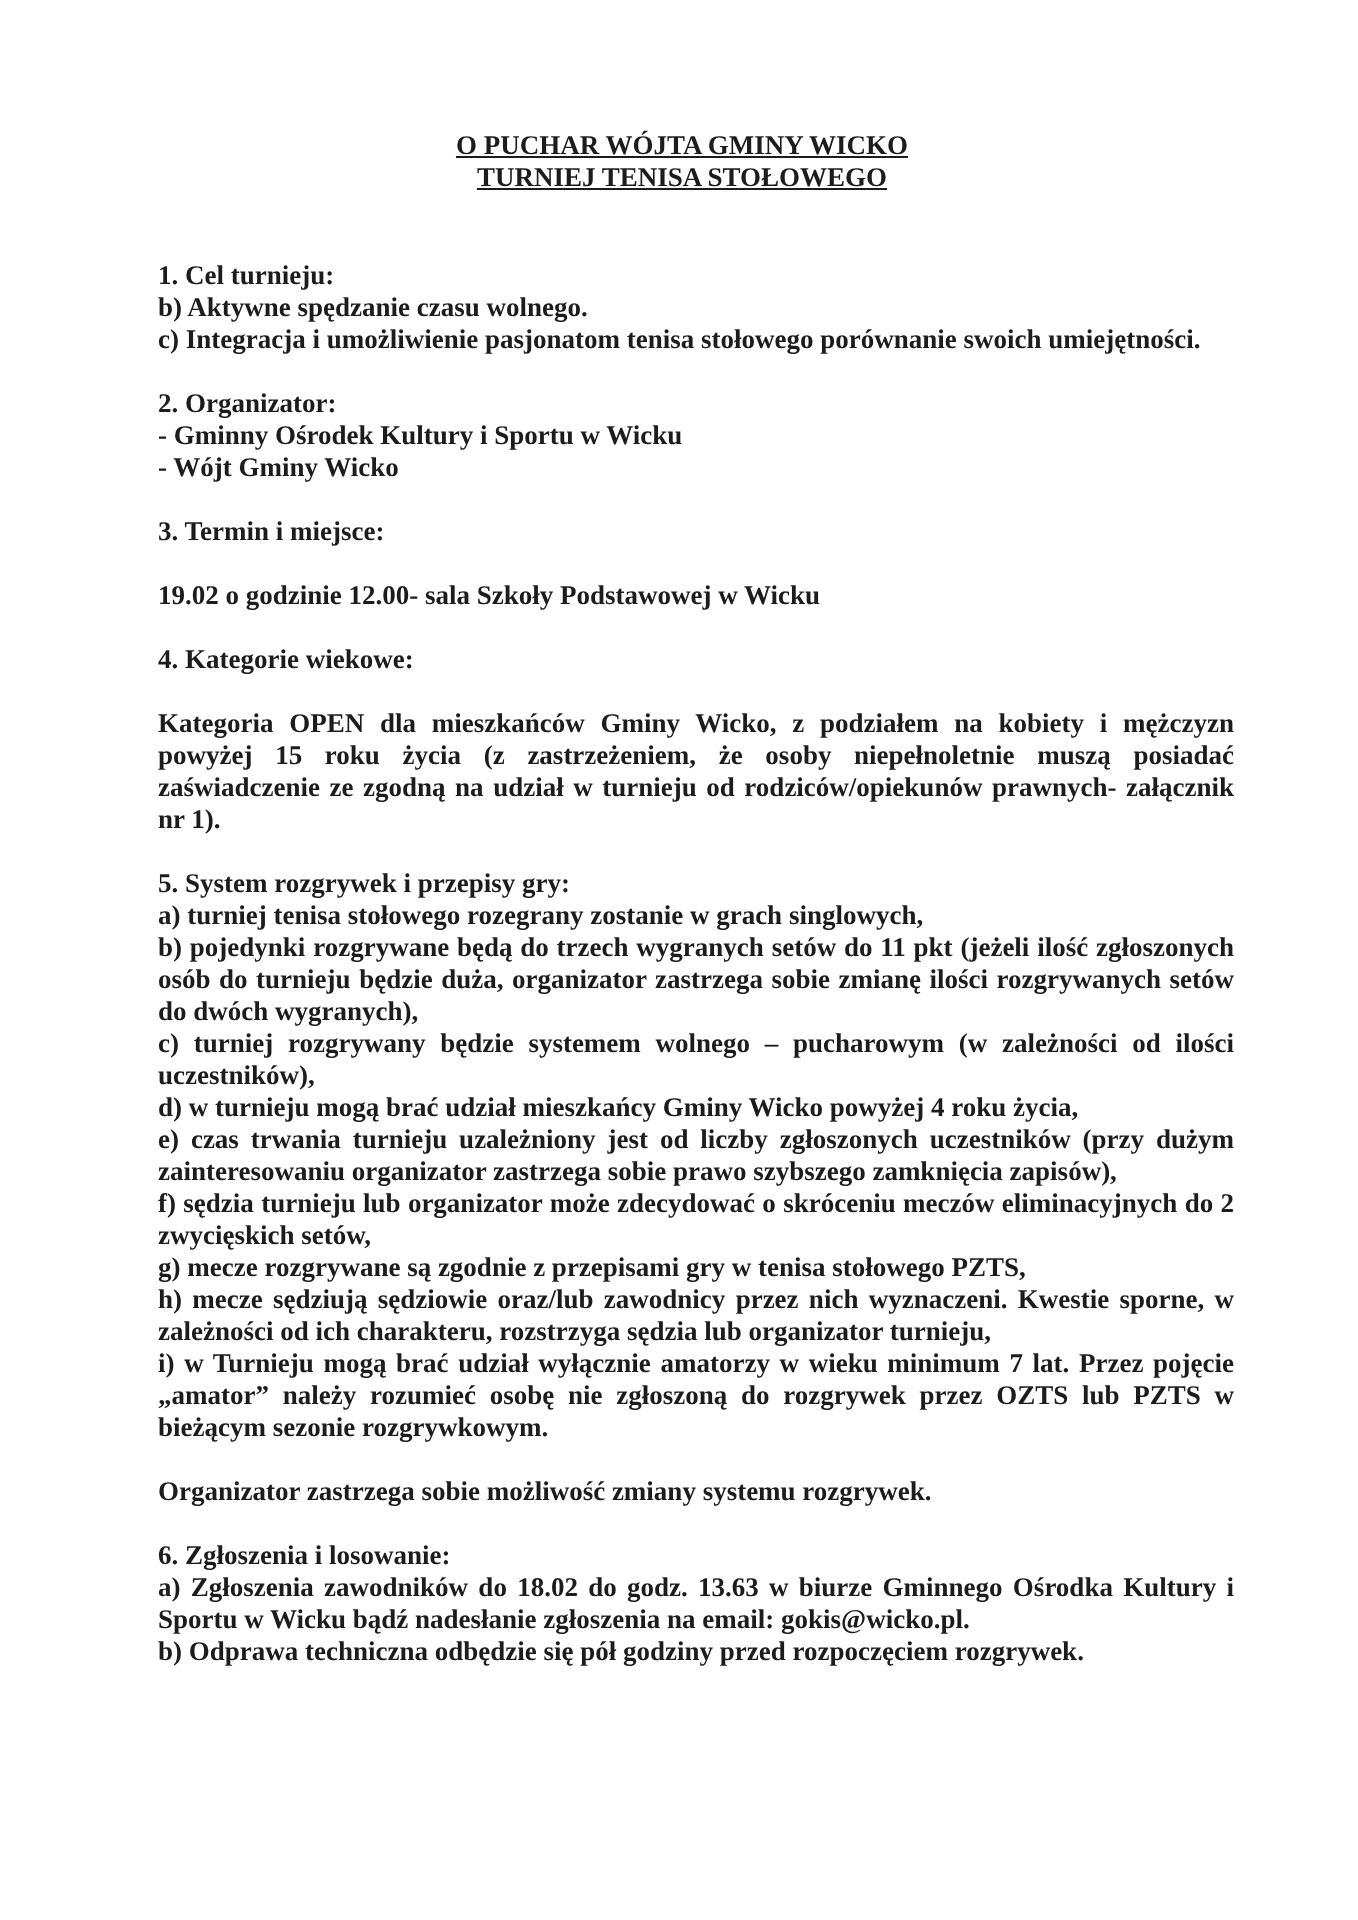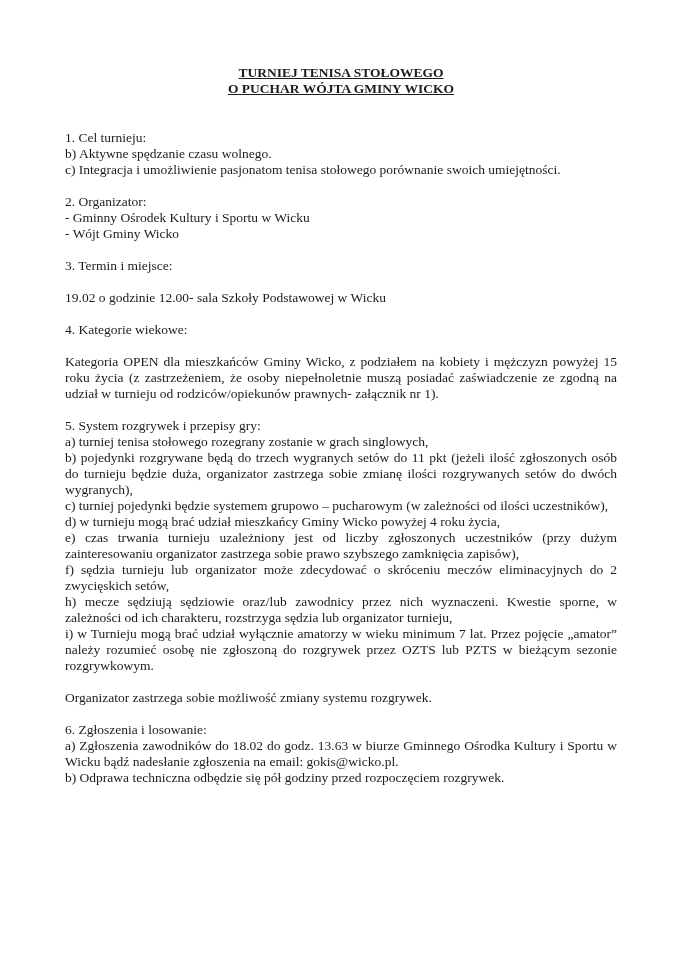--- a/index.html
+++ b/index.html
@@ -23,36 +23,37 @@
   }
   .doc-title {
     text-align: center;
     font-weight: 700;
     margin-bottom: 33px;
   }
   .doc-title .t-line {
     text-decoration: underline;
   }
   .block {
-    margin: 0 0 16px 0;
+    margin: 0 0 16px 14px;
+    font-weight: bold;
   }
   .block p {
     margin: 0;
     text-align: justify;
   }
 </style>
 </head>
 <body>
 
 <div class="page">
   <div class="content">
 
     <div class="doc-title">
+      <div class="t-line">O PUCHAR WÓJTA GMINY WICKO</div>
       <div class="t-line">TURNIEJ TENISA STOŁOWEGO</div>
-      <div class="t-line">O PUCHAR WÓJTA GMINY WICKO</div>
     </div>
 
     <div class="block">
       <p>1. Cel turnieju:</p>
       <p>b) Aktywne spędzanie czasu wolnego.</p>
       <p>c) Integracja i umożliwienie pasjonatom tenisa stołowego porównanie swoich umiejętności.</p>
     </div>
 
     <div class="block">
       <p>2. Organizator:</p>
@@ -73,24 +74,25 @@
     </div>
 
     <div class="block">
       <p>Kategoria OPEN dla mieszkańców Gminy Wicko, z podziałem na kobiety i mężczyzn powyżej 15 roku życia (z zastrzeżeniem, że osoby niepełnoletnie muszą posiadać zaświadczenie ze zgodną na udział w turnieju od rodziców/opiekunów prawnych- załącznik nr 1).</p>
     </div>
 
     <div class="block">
       <p>5. System rozgrywek i przepisy gry:</p>
       <p>a) turniej tenisa stołowego rozegrany zostanie w grach singlowych,</p>
       <p>b) pojedynki rozgrywane będą do trzech wygranych setów do 11 pkt (jeżeli ilość zgłoszonych osób do turnieju będzie duża, organizator zastrzega sobie zmianę ilości rozgrywanych setów do dwóch wygranych),</p>
-      <p>c) turniej pojedynki będzie systemem grupowo – pucharowym (w zależności od ilości uczestników),</p>
+      <p>c) turniej rozgrywany będzie systemem wolnego – pucharowym (w zależności od ilości uczestników),</p>
       <p>d) w turnieju mogą brać udział mieszkańcy Gminy Wicko powyżej 4 roku życia,</p>
       <p>e) czas trwania turnieju uzależniony jest od liczby zgłoszonych uczestników (przy dużym zainteresowaniu organizator zastrzega sobie prawo szybszego zamknięcia zapisów),</p>
       <p>f) sędzia turnieju lub organizator może zdecydować o skróceniu meczów eliminacyjnych do 2 zwycięskich setów,</p>
+      <p>g) mecze rozgrywane są zgodnie z przepisami gry w tenisa stołowego PZTS,</p>
       <p>h) mecze sędziują sędziowie oraz/lub zawodnicy przez nich wyznaczeni. Kwestie sporne, w zależności od ich charakteru, rozstrzyga sędzia lub organizator turnieju,</p>
       <p>i) w Turnieju mogą brać udział wyłącznie amatorzy w wieku minimum 7 lat. Przez pojęcie „amator” należy rozumieć osobę nie zgłoszoną do rozgrywek przez OZTS lub PZTS w bieżącym sezonie rozgrywkowym.</p>
     </div>
 
     <div class="block">
       <p>Organizator zastrzega sobie możliwość zmiany systemu rozgrywek.</p>
     </div>
 
     <div class="block">
       <p>6. Zgłoszenia i losowanie:</p>

